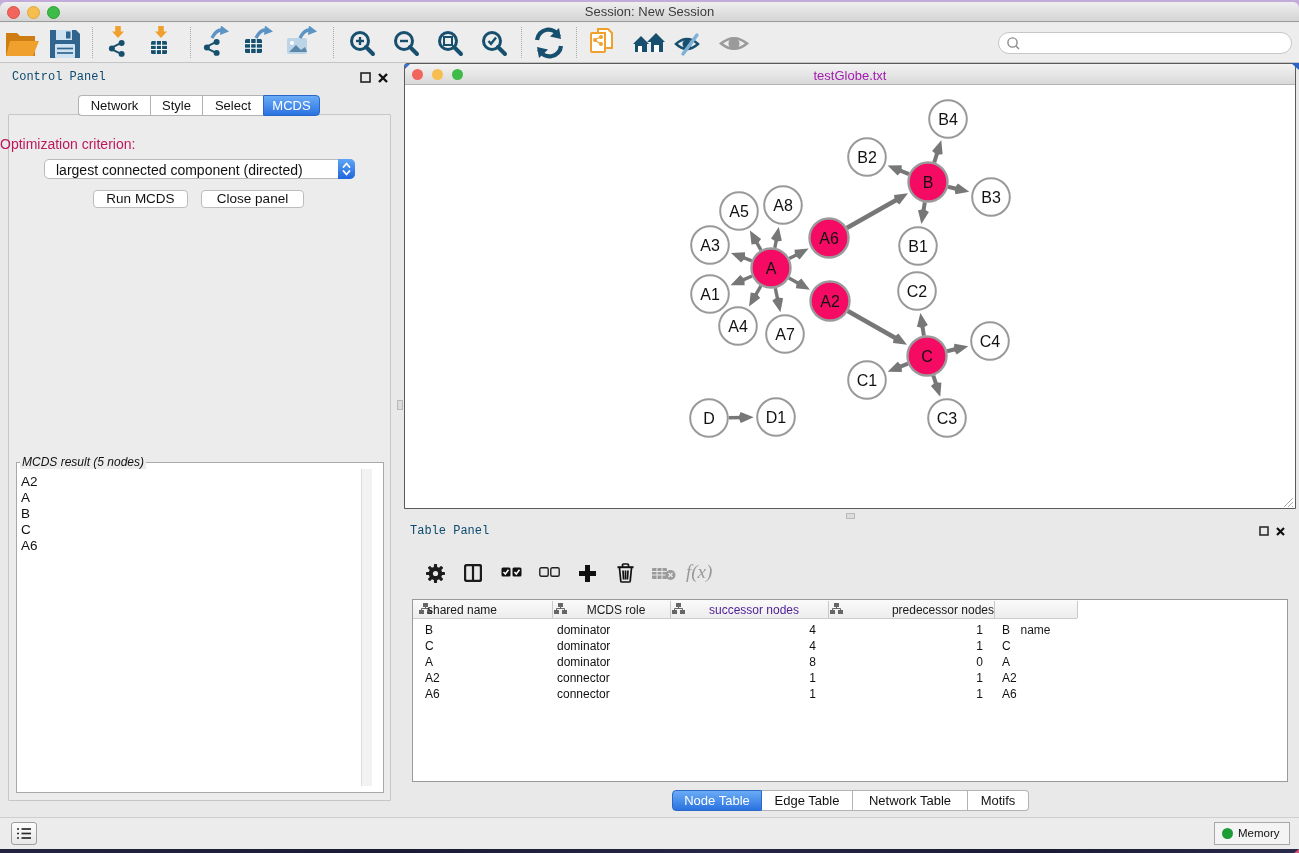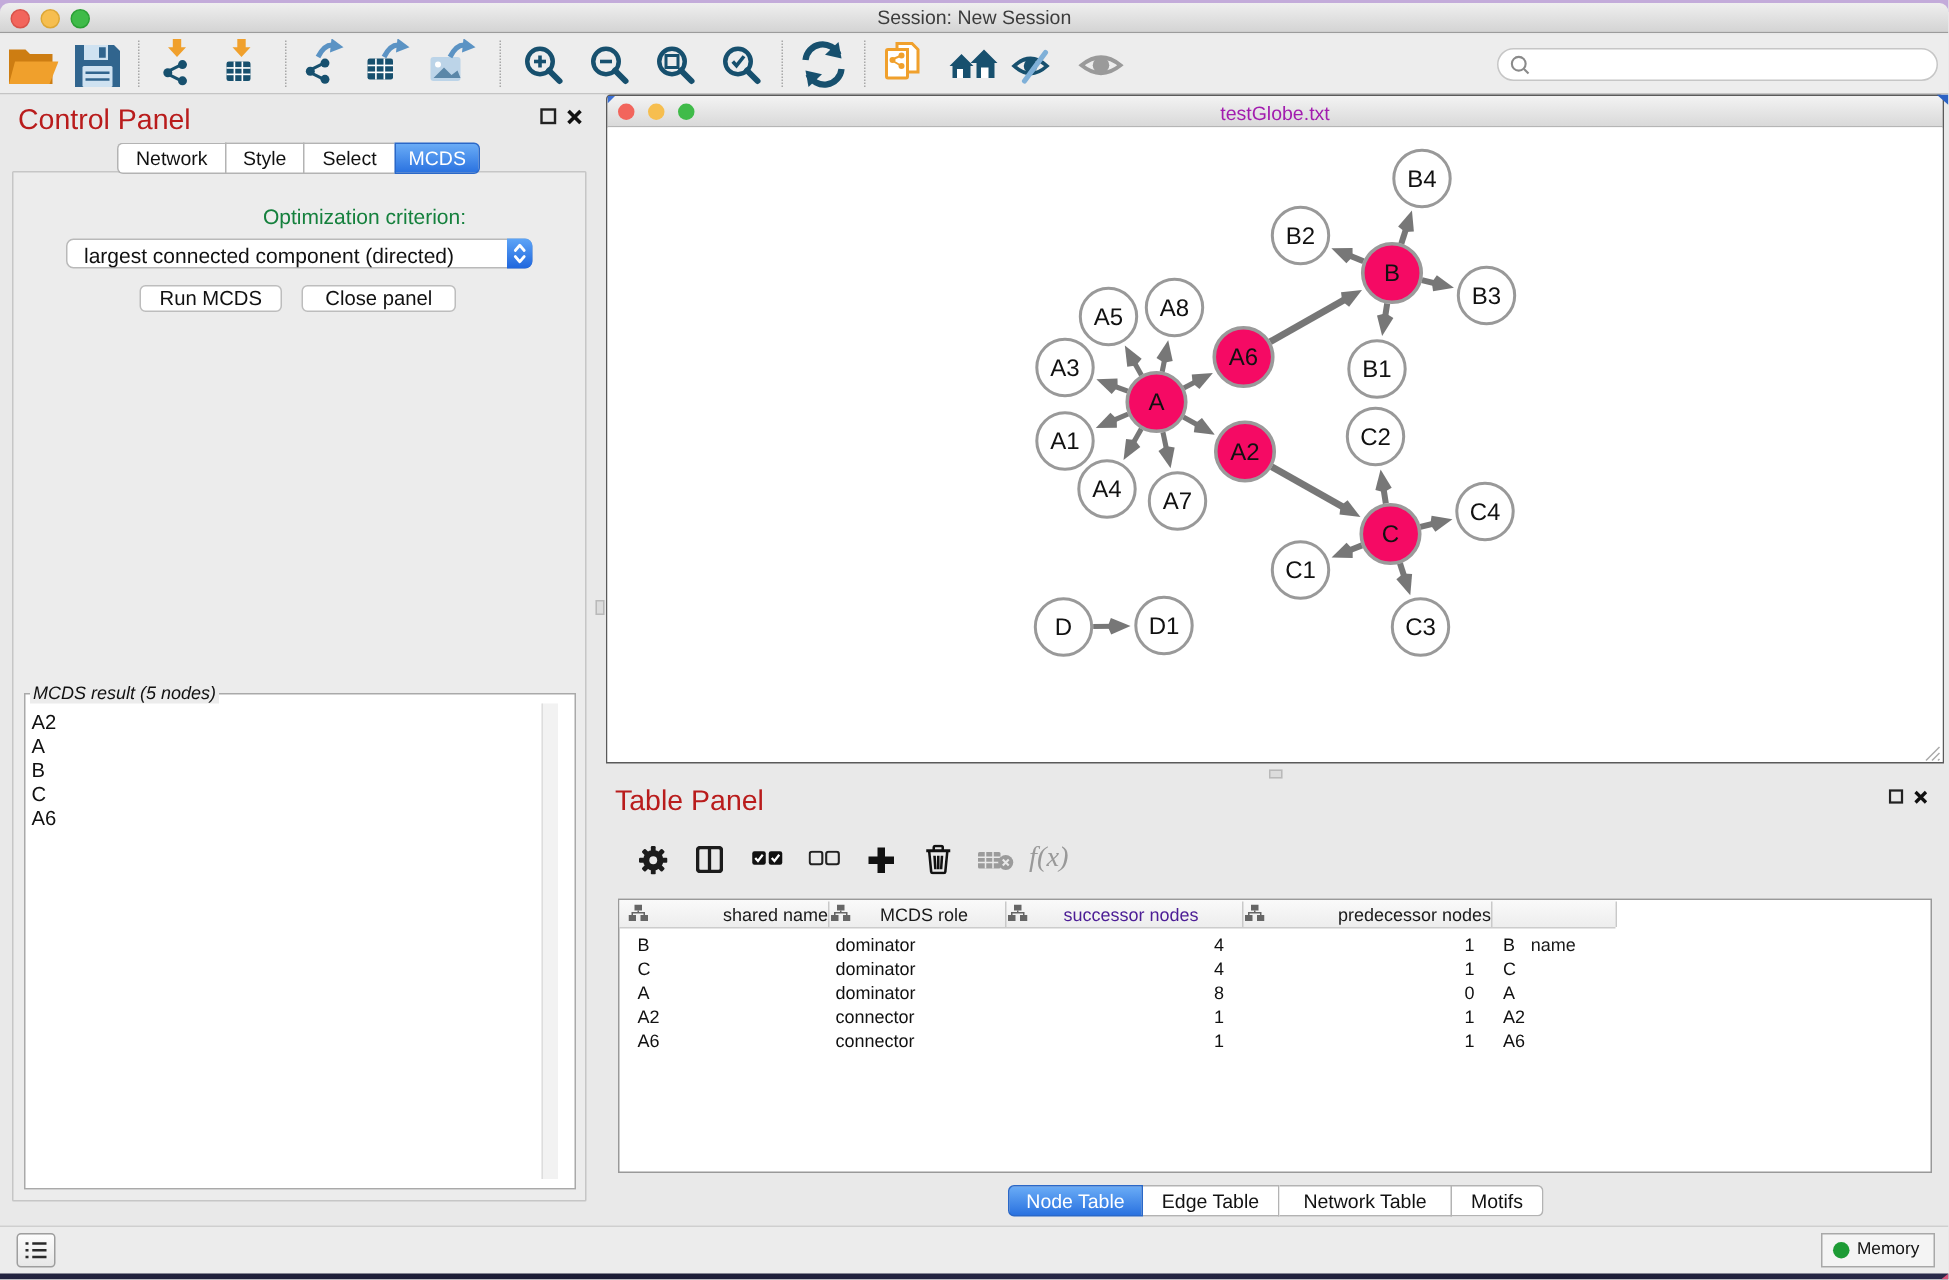--- a/index.html
+++ b/index.html
@@ -1,17 +1,17 @@
 <!DOCTYPE html>
 <html><head><meta charset="utf-8"><style>
 * { margin:0; padding:0; box-sizing:border-box; }
 body { width:1299px; height:853px; position:relative; overflow:hidden; -webkit-font-smoothing:antialiased;
   font-family:"Liberation Sans", sans-serif; background:#e9e9e9; }
 .abs { position:absolute; }
-.ttl { font-size:19px; color:#b91c1c; }
+.ttl { font-size:12px; color:#0c4a6e;font-family:Liberation Mono, monospace; }
 </style></head>
 <body>
 
 <div class="abs" style="left:0;top:0;width:1299px;height:8px;background:#c3abda;"></div>
 
 <div class="abs" style="left:0;top:2px;width:1299px;height:20px;background:linear-gradient(#efefef,#d4d4d4);border-bottom:1px solid #9c9c9c;border-radius:6px 6px 0 0;"></div>
 <div class="abs" style="left:7px;top:6px;width:13px;height:13px;border-radius:50%;background:#f2655c;border:0.5px solid #d9534a;"></div>
 <div class="abs" style="left:27px;top:6px;width:13px;height:13px;border-radius:50%;background:#f6be4f;border:0.5px solid #dda735;"></div>
 <div class="abs" style="left:47px;top:6px;width:13px;height:13px;border-radius:50%;background:#3fbb49;border:0.5px solid #2ba035;"></div>
 <div class="abs" style="left:0;top:4px;width:1299px;text-align:center;font-size:13px;color:#3c3c3c;">Session: New Session</div>
@@ -174,21 +174,21 @@
   </svg>
 
 <div class="abs" style="left:8px;top:114px;width:383px;height:687px;background:#ececec;border:1px solid #c6c6c6;border-radius:1px;"></div>
 
 <div class="abs" style="left:78px;top:95px;height:21px;display:flex;font-size:13px;text-align:center;">
  <div style="background:#fff;border:1px solid #b3b3b3;border-right:none;border-radius:4px 0 0 4px;width:72px;line-height:19px;color:#111;">Network</div>
  <div style="background:#fff;border:1px solid #b3b3b3;border-right:none;width:52px;line-height:19px;color:#111;">Style</div>
  <div style="background:#fff;border:1px solid #b3b3b3;border-right:none;width:61px;line-height:19px;color:#111;">Select</div>
  <div style="background:linear-gradient(#6aacf6,#2a72e0);border:1px solid #2a68c8;border-radius:0 4px 4px 0;width:57px;line-height:19px;color:#fff;">MCDS</div>
 </div>
-<div class="abs" style="left:0;top:136px;width:400px;text-align:center;font-size:14px;color:#15803d;margin-left:43px;">Optimization criterion:</div>
+<div class="abs" style="left:0;top:136px;width:400px;font-size:14px;color:#be185d;">Optimization criterion:</div>
 
 <div class="abs" style="left:44px;top:159px;width:311px;height:20px;background:#fff;border:1px solid #b9b9b9;border-radius:5px;"></div>
 <div class="abs" style="left:56px;top:161.5px;font-size:14px;color:#111;">largest connected component (directed)</div>
 <div class="abs" style="left:338px;top:159px;width:17px;height:20px;background:linear-gradient(#5ea5f7,#1f66dd);border-radius:0 5px 5px 0;"></div>
 <svg class="abs" style="left:340px;top:161px" width="13" height="16">
     <path d="M3.5 6 L6.5 2.5 L9.5 6" fill="none" stroke="#fff" stroke-width="1.8" stroke-linecap="round" stroke-linejoin="round"></path>
     <path d="M3.5 10 L6.5 13.5 L9.5 10" fill="none" stroke="#fff" stroke-width="1.8" stroke-linecap="round" stroke-linejoin="round"></path>
   </svg>
 
 <div class="abs" style="left:93px;top:190px;width:95px;height:18px;background:#fff;border:1px solid #bdbdbd;border-radius:4px;text-align:center;font-size:13.5px;line-height:16px;color:#111;">Run MCDS</div>
@@ -374,21 +374,21 @@
 <div class="abs" style="left:994px;top:601px;width:0;height:17px;border-left:1px solid #c9c9c9;"></div>
 <div class="abs" style="left:1077px;top:601px;width:0;height:17px;border-left:1px solid #c9c9c9;"></div>
 <svg class="abs" style="left:419px;top:603px" width="13" height="12">
     <g fill="#666">
       <rect x="4" y="0" width="5" height="4"></rect>
       <rect x="0" y="7" width="5" height="4"></rect>
       <rect x="8" y="7" width="5" height="4"></rect>
       <path d="M6.5 4 L6.5 6 M2.5 7 L2.5 5.5 L10.5 5.5 L10.5 7" stroke="#666" fill="none" stroke-width="1"></path>
     </g>
   </svg>
-<div class="abs" style="left:427px;top:603px;width:125px;text-align:right;font-size:12px;color:#1a1a1a;">shared name</div>
+<div class="abs" style="left:427px;top:603px;width:125px;text-align:left;font-size:12px;color:#1a1a1a;">shared name</div>
 <svg class="abs" style="left:554px;top:603px" width="13" height="12">
     <g fill="#666">
       <rect x="4" y="0" width="5" height="4"></rect>
       <rect x="0" y="7" width="5" height="4"></rect>
       <rect x="8" y="7" width="5" height="4"></rect>
       <path d="M6.5 4 L6.5 6 M2.5 7 L2.5 5.5 L10.5 5.5 L10.5 7" stroke="#666" fill="none" stroke-width="1"></path>
     </g>
   </svg>
 <div class="abs" style="left:562px;top:603px;width:108px;text-align:center;font-size:12px;color:#1a1a1a;">MCDS role</div>
 <svg class="abs" style="left:672px;top:603px" width="13" height="12">

